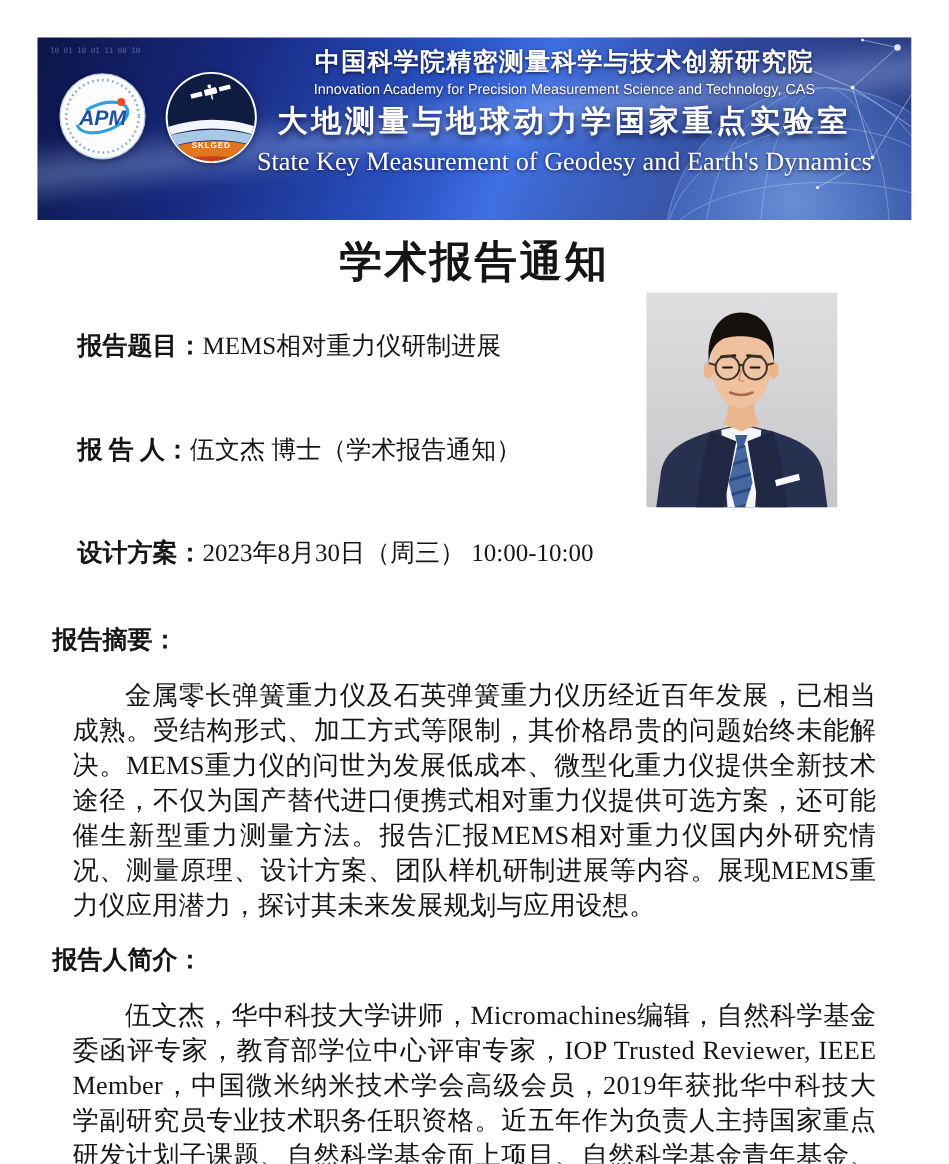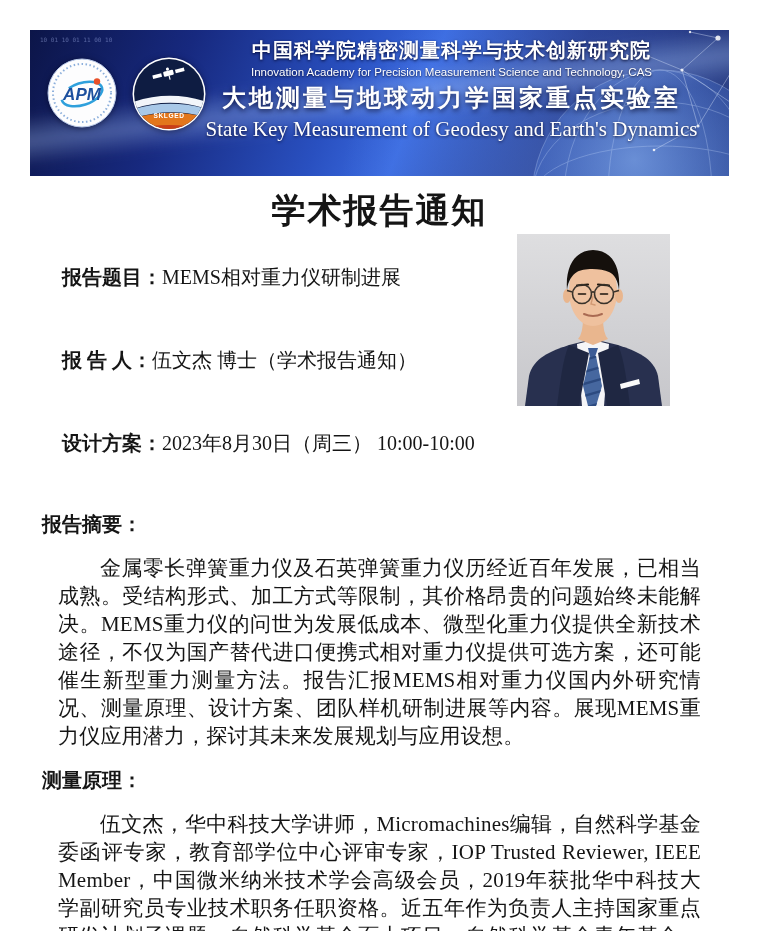--- a/index.html
+++ b/index.html
@@ -31,21 +31,21 @@
   .en-lab{font-size:21px;line-height:24px;margin-top:2px;text-shadow:0 1px 3px rgba(0,0,30,.8);}
   .logo-apm{position:absolute;left:17px;top:28px;width:70px;height:70px;filter:drop-shadow(0 1px 3px rgba(0,0,20,.5));}
   .logo-sklged{position:absolute;left:101px;top:26px;width:76px;height:76px;filter:drop-shadow(0 1px 3px rgba(0,0,20,.5));}
   
   .content{position:absolute;left:42px;top:176px;width:675px;}
   .notice-title{font-size:34px;font-weight:bold;letter-spacing:2px;line-height:34px;
     text-align:center;margin-top:18px;}
   .info-row{font-size:20px;line-height:23px;margin-top:14px;white-space:pre;}
   .info-row.first{margin-top:15px;}
   .info-label{font-weight:bold;}
-  .section-heading{font-size:20px;font-weight:bold;line-height:28px;margin-top:32px;}
+  .section-heading{font-size:20px;font-weight:bold;line-height:28px;margin-top:20px;}
   .section-heading.bio{margin-top:0;}
   .para{font-size:21px;line-height:28px;margin:16px;text-align:justify;text-justify:inter-ideograph;
     text-indent:2em;letter-spacing:.2px;}
   
   .photo{position:absolute;left:517px;top:234px;width:153px;height:172px;}
   .photo svg{display:block;width:100%;height:100%;}
 </style>
 </head>
 <body>
 
@@ -134,21 +134,21 @@
   <div class="info-row">
     <span class="info-label">报 告 人：</span><span>伍文杰 博士（学术报告通知）</span>
   </div>
   <div class="info-row">
     <span class="info-label">设计方案：</span><span>2023年8月30日（周三） 10:00-10:00</span>
   </div>
 
   <div class="section-heading">报告摘要：</div>
   <p class="para">金属零长弹簧重力仪及石英弹簧重力仪历经近百年发展，已相当成熟。受结构形式、加工方式等限制，其价格昂贵的问题始终未能解决。MEMS重力仪的问世为发展低成本、微型化重力仪提供全新技术途径，不仅为国产替代进口便携式相对重力仪提供可选方案，还可能催生新型重力测量方法。报告汇报MEMS相对重力仪国内外研究情况、测量原理、设计方案、团队样机研制进展等内容。展现MEMS重力仪应用潜力，探讨其未来发展规划与应用设想。</p>
 
-  <div class="section-heading bio">测量原理：</div>
+  <div class="section-heading bio">报告人简介：</div>
   <p class="para">伍文杰，华中科技大学讲师，Micromachines编辑，自然科学基金委函评专家，教育部学位中心评审专家，IOP Trusted Reviewer, IEEE Member，中国微米纳米技术学会高级会员，2019年获批华中科技大学副研究员专业技术职务任职资格。近五年作为负责人主持国家重点研发计划子课题、自然科学基金面上项目、自然科学基金青年基金、中国博士后特别资助（站中）、中国博士后科学基金等项目。长期从事高端MEMS加速度传感芯片及其应用研究，研制亚μGal分辨率MEMS重力仪、MEMS加速度计。性能国际同类领先。相关研究发表在Microsystems &amp; Nanoengineering, JMEMS, SNA等业内主流期刊及IEEE MEMS，Transducers等业内权威会议，申请发明专利18项。</p>
 </div>
 
 <div class="photo">
   <svg viewBox="0 0 153 172">
     <defs>
       <linearGradient id="phBg" x1="0" y1="0" x2="0" y2="1">
         <stop offset="0%" stop-color="#dedee0"></stop>
         <stop offset="100%" stop-color="#c7c7cb"></stop>
       </linearGradient>

